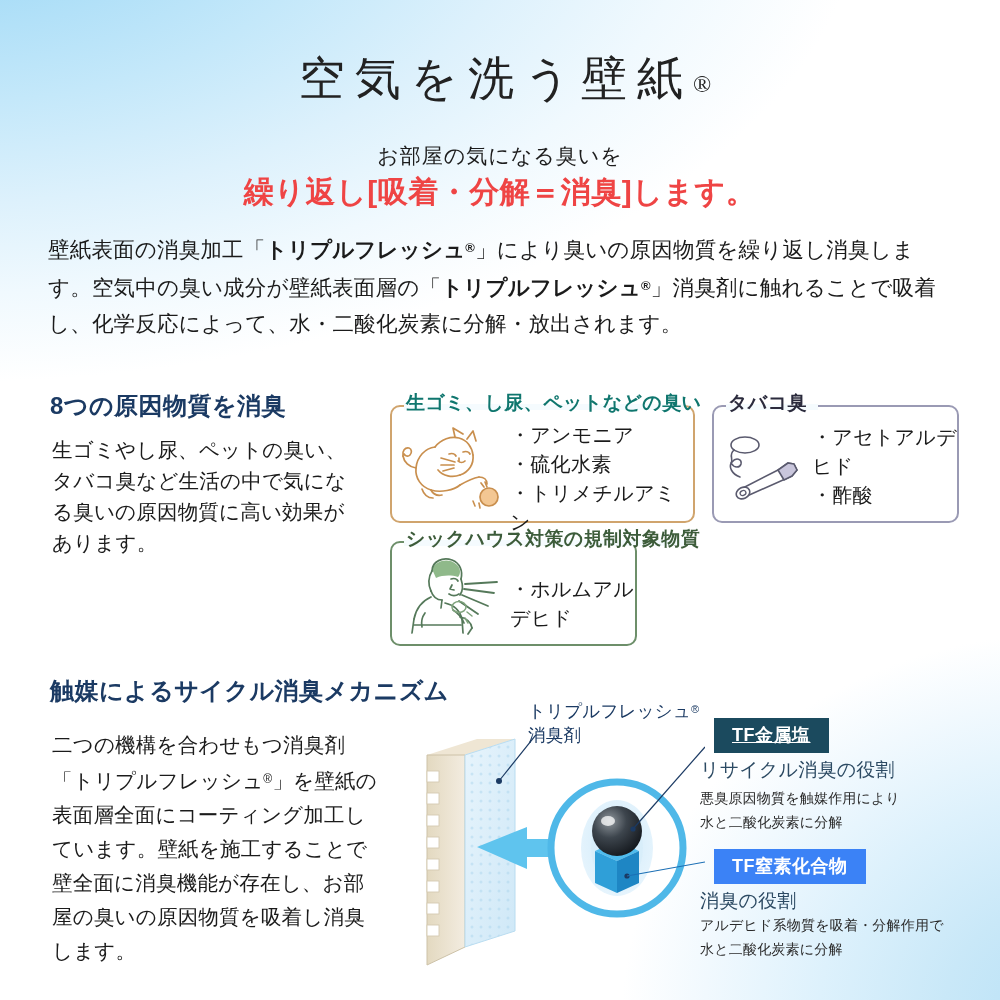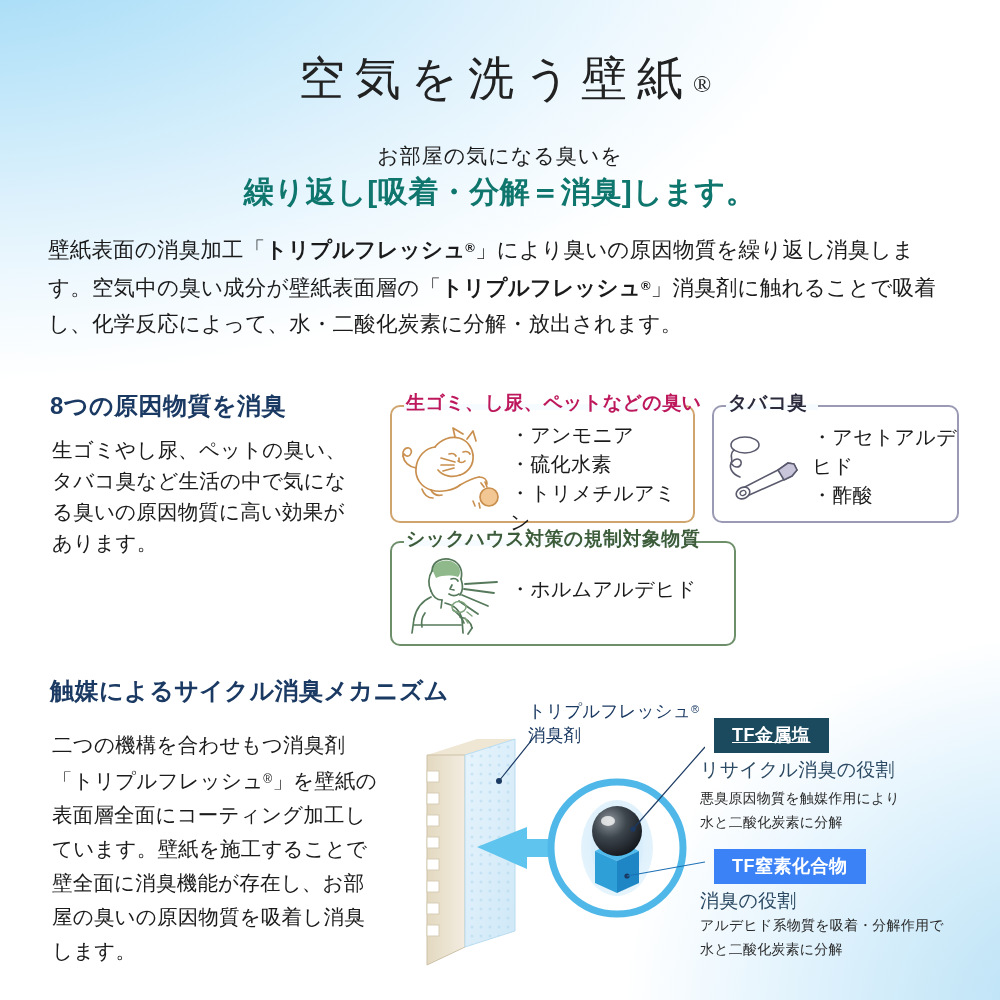--- a/index.html
+++ b/index.html
@@ -70,21 +70,21 @@
     letter-spacing: 1px;
   }
   .sub-big {
     position: absolute;
     top: 172px;
     left: 0;
     width: 1000px;
     text-align: center;
     font-size: 30px;
     font-weight: bold;
-    color: #0f766e;
+    color: #ef4444;
     letter-spacing: 0.5px;
   }
 
   
   .intro {
     position: absolute;
     top: 230px;
     left: 48px;
     width: 910px;
     font-size: 21.5px;
@@ -148,36 +148,36 @@
     line-height: 29px;
     color: #1b1b1b;
     letter-spacing: 0.3px;
   }
 
   
   #box-waste {
     top: 405px; left: 390px; width: 305px; height: 118px;
     border-color: #d0a46d;
   }
-  #box-waste .box-legend { color: #be185d; }
+  #box-waste .box-legend { color: #0f766e; }
   #box-waste .legend-mask { width: 280px; }
   #box-waste .box-items { top: 14px; left: 118px; }
 
   
   #box-tobacco {
     top: 405px; left: 712px; width: 247px; height: 118px;
     border-color: #9a9ab4;
   }
   #box-tobacco .box-legend { color: #2b2b3d; }
   #box-tobacco .legend-mask { width: 92px; }
   #box-tobacco .box-items { top: 16px; left: 98px; }
 
   
   #box-sickhouse {
-    top: 541px; left: 390px; width: 346px; height: 105px;
+    top: 541px; left: 390px; width: 247px; height: 105px;
     border-color: #6d8f6a;
   }
   #box-sickhouse .box-legend { color: #3d5c3a; }
   #box-sickhouse .legend-mask { width: 288px; }
   #box-sickhouse .box-items { top: 32px; left: 118px; }
 
   
   .illus { position: absolute; }
   #illus-cat { top: 425px; left: 397px; }
   #illus-cig { top: 430px; left: 718px; }

